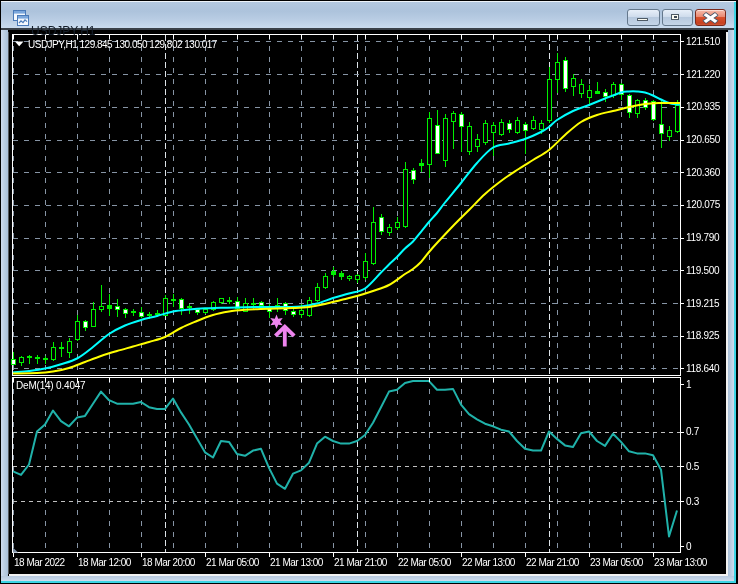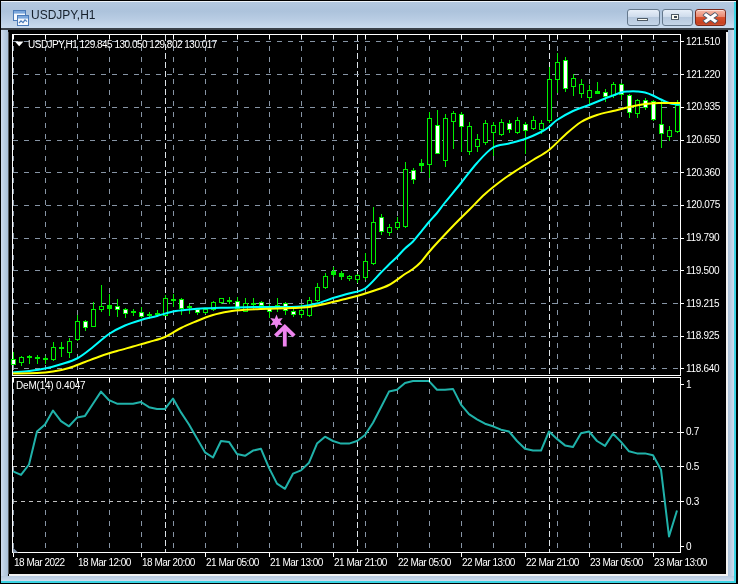--- a/index.html
+++ b/index.html
@@ -10,21 +10,21 @@
 .sideL{position:absolute;left:1px;top:30px;width:7px;height:550px;background:linear-gradient(90deg,#cfdcee 0%,#b8cce1 55%,#a9bfd8 100%)}
 .darkL{position:absolute;left:8px;top:32px;width:1px;height:542px;background:#53575c}
 .sideR{position:absolute;left:728px;top:30px;width:6px;height:550px;background:linear-gradient(90deg,#a9bfd8 0%,#b8cce1 45%,#cfdcee 100%)}
 .bott{position:absolute;left:1px;top:576px;width:733px;height:5px;background:linear-gradient(180deg,#b6c9df 0%,#c2d3e6 50%,#cfdcee 100%)}
 .whtR{position:absolute;left:726px;top:32px;width:2px;height:544px;background:#f2f2f2}
 .whtB{position:absolute;left:9px;top:574px;width:719px;height:2px;background:#f2f2f2}
 .cynR{position:absolute;left:734px;top:2px;width:2px;height:581px;background:#3cd4e4}
 .cynB{position:absolute;left:1px;top:581px;width:735px;height:2px;background:#3cd4e4}
 .client{position:absolute;left:9px;top:32px;width:717px;height:542px;background:#000}
 .ticon{position:absolute;left:13px;top:10px;width:16px;height:16px}
-.ttext{position:absolute;left:31px;top:8px;font-size:12px;color:#16202c}
+.ttext{position:absolute;left:31px;top:24px;font-size:12px;color:#16202c}
 .btn{position:absolute;top:9px;height:17px;border-radius:3px;border:1px solid #64788c}
 .bmin{left:627px;width:33px;background:linear-gradient(180deg,#e7eff9 0%,#cfdcec 45%,#b7c9de 50%,#c4d5e8 100%)}
 .bmax{left:662px;width:31px;background:linear-gradient(180deg,#e7eff9 0%,#cfdcec 45%,#b7c9de 50%,#c4d5e8 100%)}
 .bclose{left:695px;width:31px;border:1px solid #7c291b;background:linear-gradient(180deg,#f7bcac 0%,#e98a73 45%,#d8512d 50%,#c64020 88%,#d0593a 100%);box-shadow:inset 0 1px 0 rgba(255,255,255,.5)}
 .dash{position:absolute;left:9px;top:8px;width:11px;height:3px;background:#fbfbf2;border:1px solid #4e5a66;border-radius:0.5px}
 .sq{position:absolute;left:8px;top:4px;width:8px;height:6px;background:#fbfbf2;border:1px solid #4e5a66}
 .sq2{position:absolute;left:1.5px;top:1px;width:3px;height:2px;background:#5f7d9c;border:1px solid #424c58}
 </style></head>
 <body>
 <div class="frame"></div>

